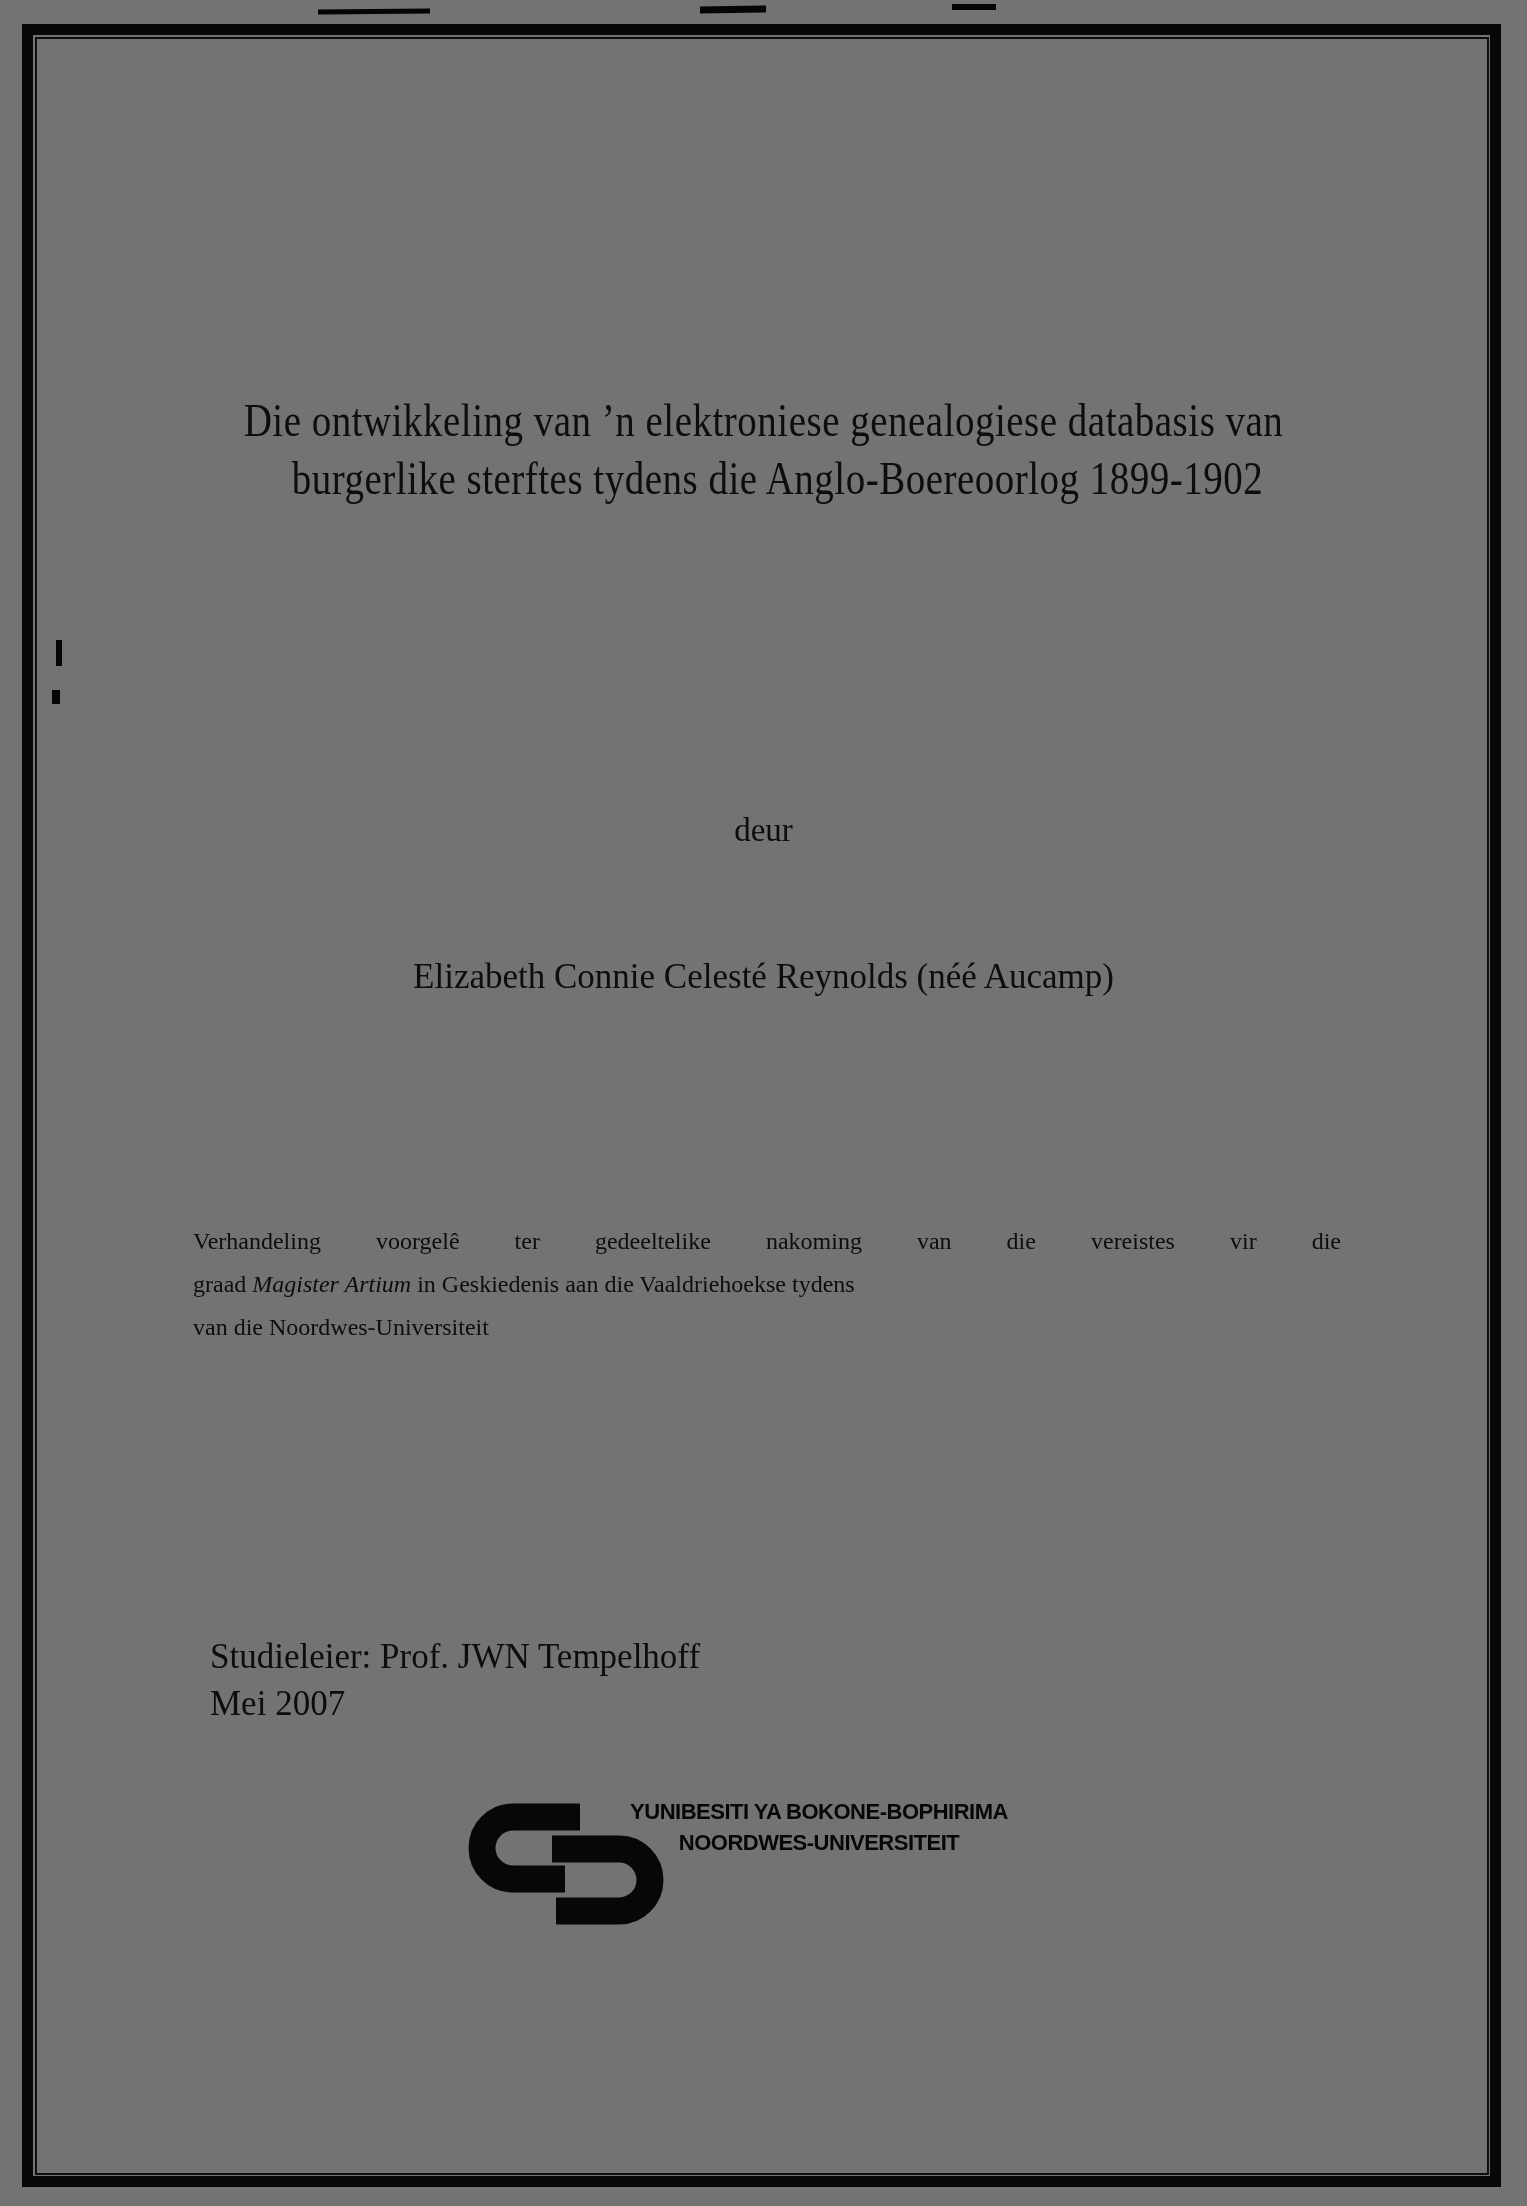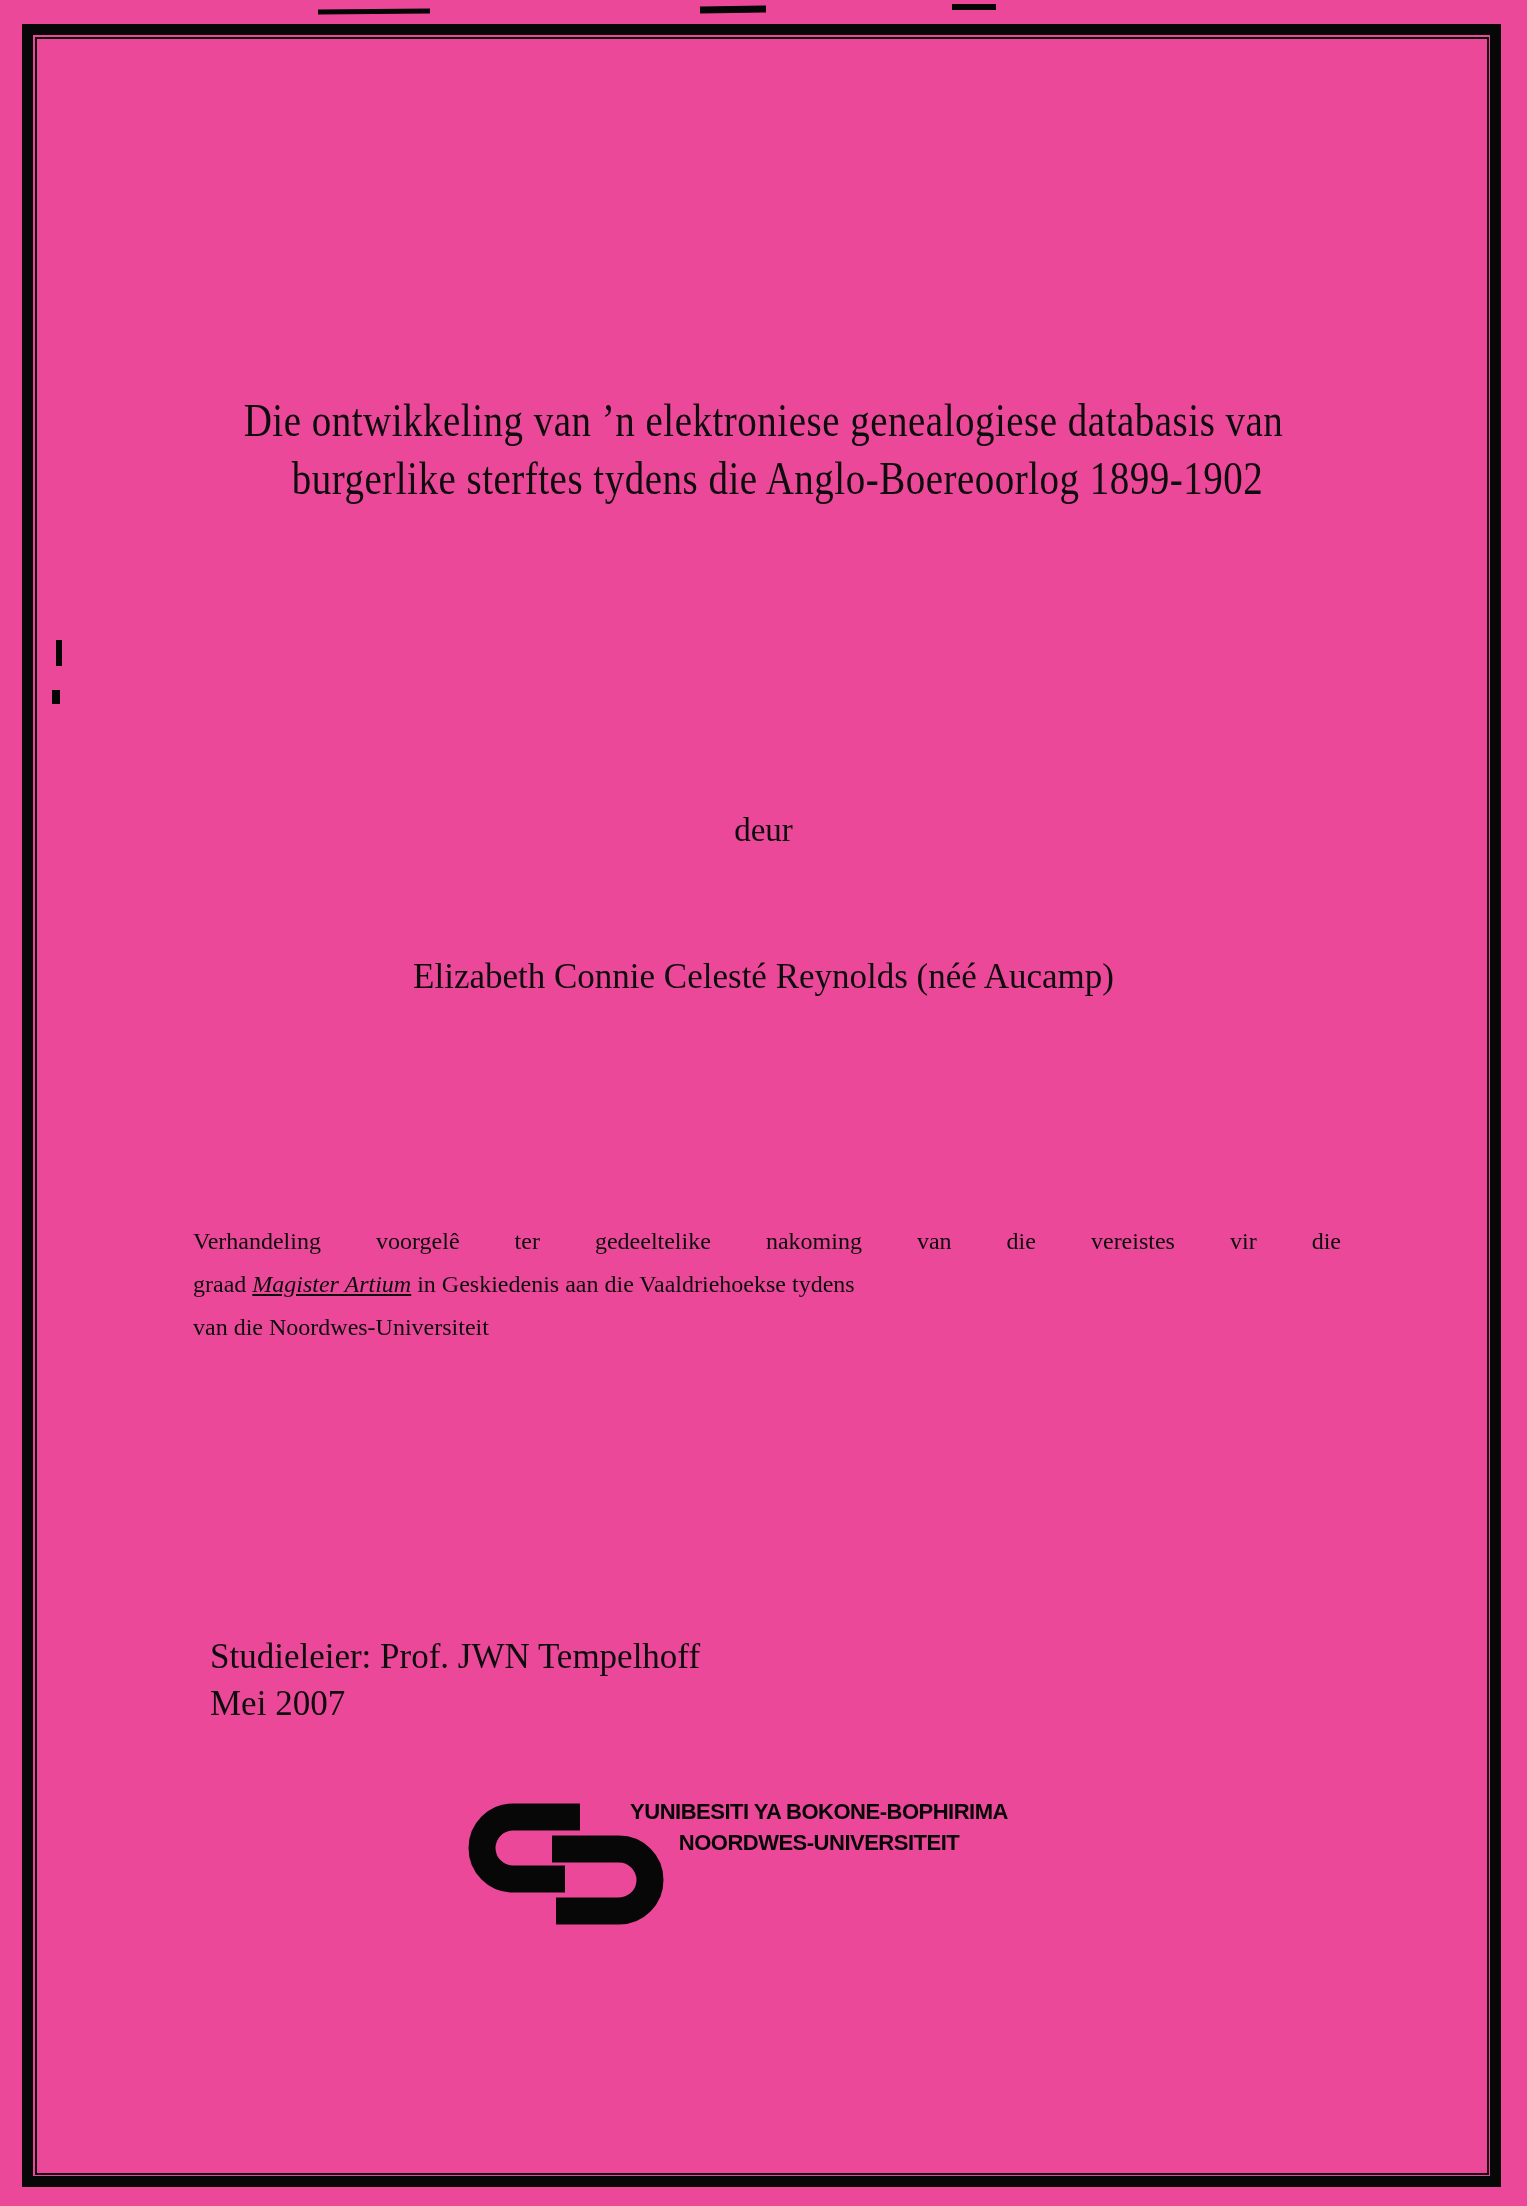--- a/index.html
+++ b/index.html
@@ -1,19 +1,19 @@
 <!DOCTYPE html>
 <html><head>
 <meta charset="utf-8">
 <style>
   html,body{margin:0;padding:0;background:#e8e8e8;}
   .page{
     position:relative;
     width:1527px;height:2206px;
-    background:#ec4899;
+    background:#737373;
     font-family:"Liberation Serif","DejaVu Serif",serif;
     color:#0d0d0d;
     overflow:hidden;
   }
   
   .frame-outer{
     position:absolute;left:22px;top:24px;width:1479px;height:2163px;
     box-sizing:border-box;border:11px solid #070707;
   }
   .frame-inner{
@@ -37,21 +37,21 @@
 
   .byline{top:812px;font-size:33px;}
   .author{top:957px;font-size:35px;}
 
   .statement{
     position:absolute;left:193px;top:1220px;width:1148px;
     font-size:24px;line-height:43px;
   }
   .statement .justified{text-align:justify;text-align-last:justify;}
   .statement .plain{white-space:nowrap;}
-  .degree-italic{font-style:italic;text-decoration:underline;}
+  .degree-italic{font-style:italic;}
 
   .supervisor-block{
     position:absolute;left:186px;top:1633px;
     font-size:35px;line-height:47px;margin-left:24px;
   }
 
   .logo-mark{position:absolute;left:468px;top:1803px;width:196px;height:122px;}
   .logo-text{
     position:absolute;left:580px;top:1796px;width:478px;
     text-align:center;

